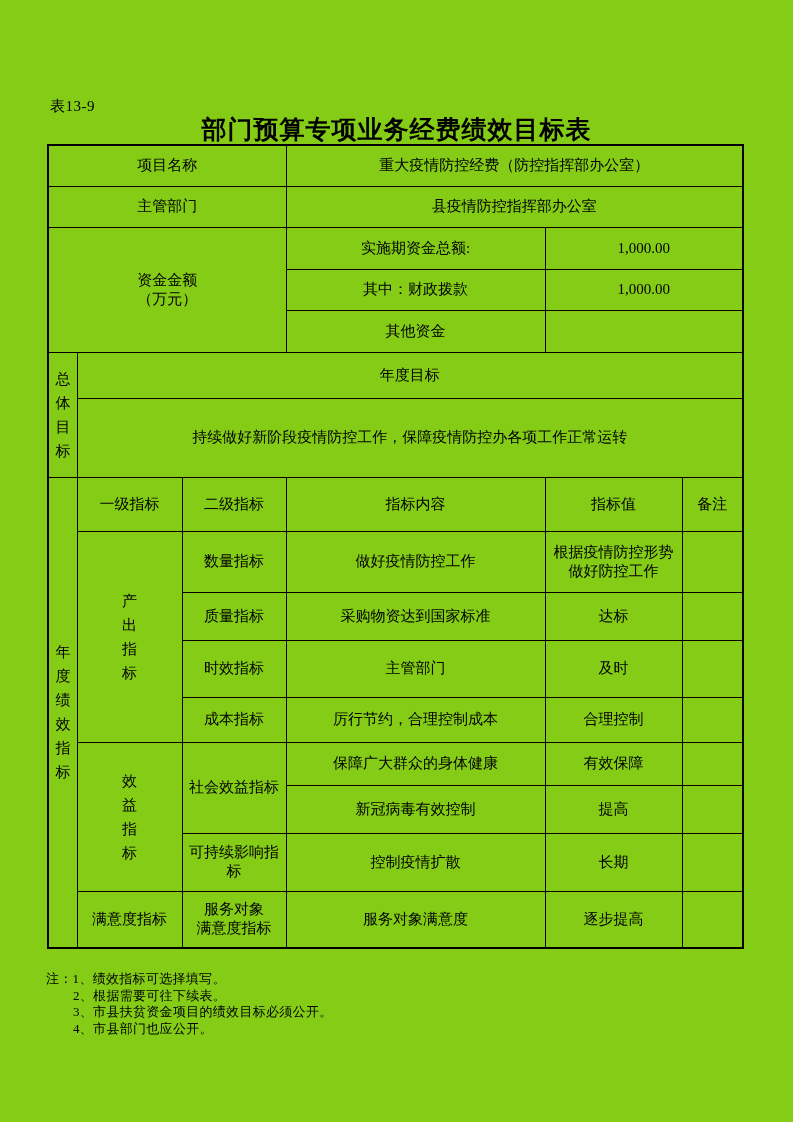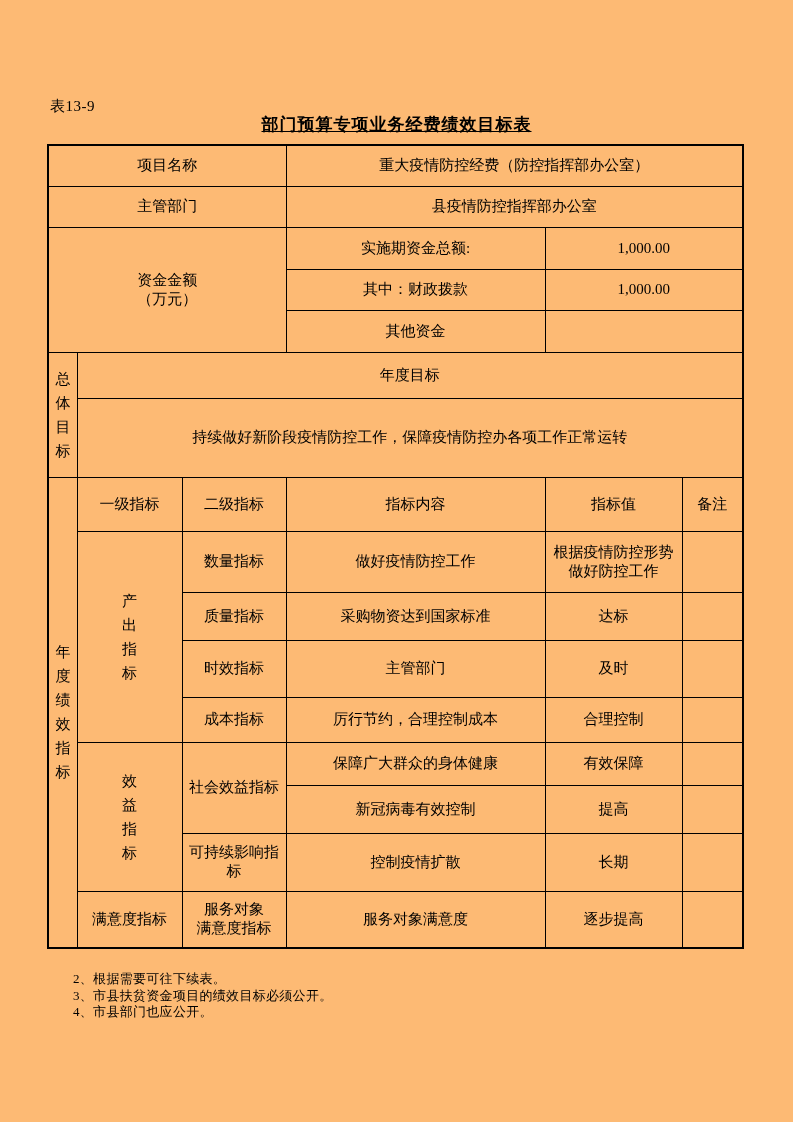--- a/index.html
+++ b/index.html
@@ -3,28 +3,28 @@
 <meta charset="utf-8">
 <style>
   * { margin: 0; padding: 0; box-sizing: border-box; }
   html, body { background: #ffffff; }
   body {
     width: 793px; height: 1122px;
     font-family: "Liberation Serif", "DejaVu Serif", serif;
     color: #000;
     position: relative;
   }
-  .page { position: absolute; left: 0; top: 0; width: 793px; height: 1122px; background: #fdba74; }
+  .page { position: absolute; left: 0; top: 0; width: 793px; height: 1122px; background: #84cc16; }
   .form-code {
     position: absolute; left: 50px; top: 97px;
     font-size: 15px; letter-spacing: 0.5px;
   }
   .title {
     position: absolute; left: 0; top: 113px; width: 793px;
-    text-align: center; font-size: 17px; font-weight: bold; letter-spacing: 1px; text-decoration: underline;
+    text-align: center; font-size: 25px; font-weight: bold; letter-spacing: 1px;
   }
   table.form {
     position: absolute; left: 47px; top: 144px;
     width: 695px;
     border-collapse: collapse;
     table-layout: fixed;
     border: 2px solid #000;
     font-size: 15px;
   }
   table.form td {
@@ -161,18 +161,19 @@
         <td class="pre">服务对象
 满意度指标</td>
         <td class="left">服务对象满意度</td>
         <td>逐步提高</td>
         <td></td>
       </tr>
     </tbody>
   </table>
 
   <div class="notes">
+    <div class="note-line"><span>注：</span><span>1、绩效指标可选择填写。</span></div>
     <div class="note-line indent">2、根据需要可往下续表。</div>
     <div class="note-line indent">3、市县扶贫资金项目的绩效目标必须公开。</div>
     <div class="note-line indent">4、市县部门也应公开。</div>
   </div>
 
 </div>
 
 </body></html>

